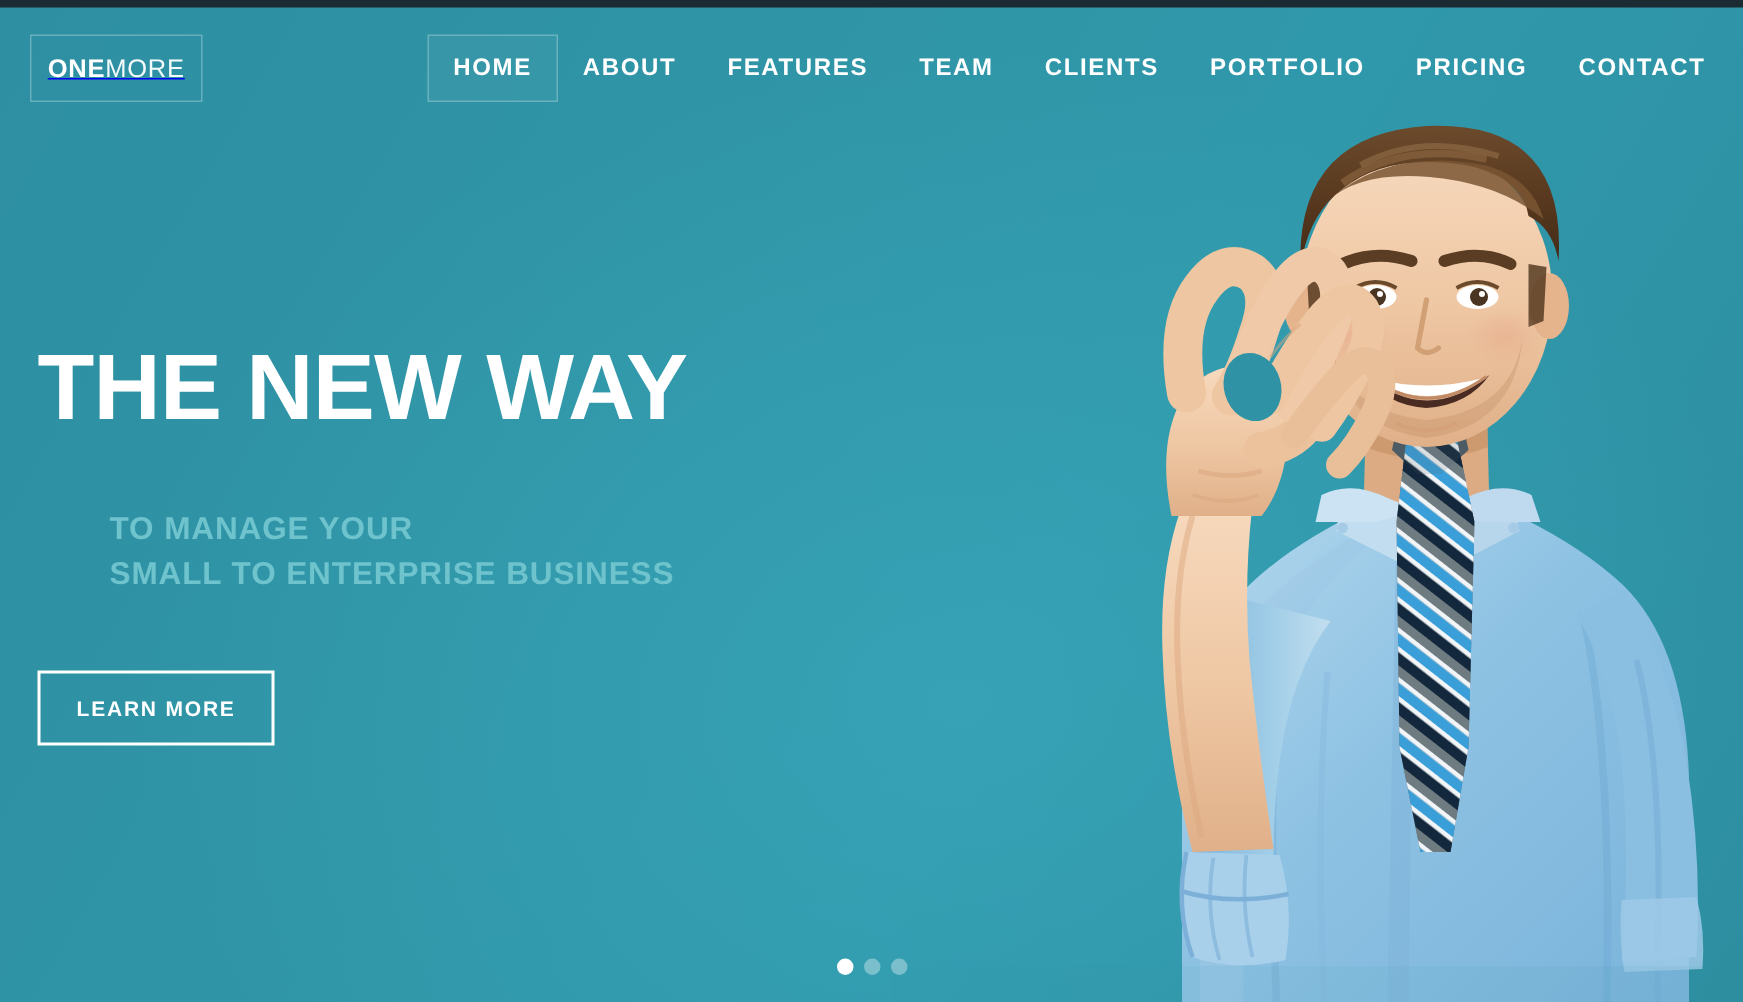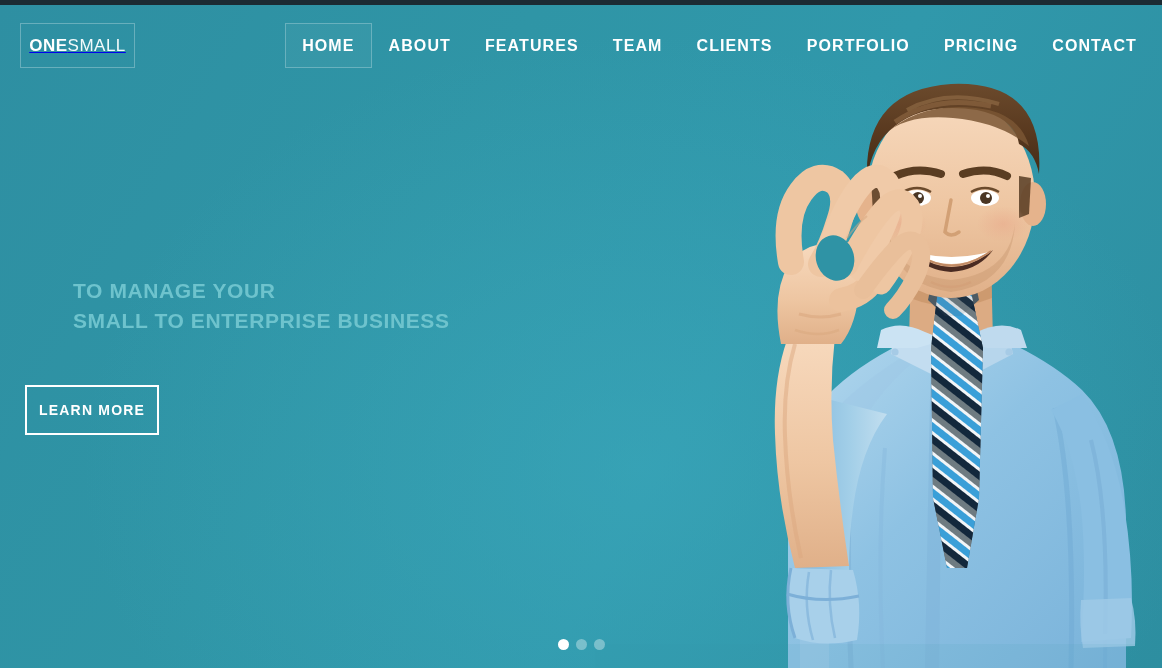--- a/index.html
+++ b/index.html
@@ -93,21 +93,21 @@
     margin-top:48px;
     font-size:21px; font-weight:bold;
     color:#6ec3cd;
     letter-spacing:0.6px;
     line-height:1.45;
     margin-left:48px;
   }
   #cta {
     display:inline-block;
     margin-top:48px;
-    padding:15px 12px;
+    padding:15px 24px;
     border:2px solid #ffffff;
     background:transparent;
     color:#ffffff;
     font-size:14px; font-weight:bold;
     letter-spacing:1.2px;
     cursor:pointer;
     font-family:"Liberation Sans", sans-serif;
   }
 
   
@@ -126,21 +126,21 @@
 </head>
 <body>
 
 <div id="page">
 
   <div id="topbar"></div>
 
   <header id="header">
 
     <a id="logo-box" href="#">
-      <span id="logo-text"><span id="logo-one">ONE</span><span id="logo-page">SMALL</span></span>
+      <span id="logo-text"><span id="logo-one">ONE</span><span id="logo-page">MORE</span></span>
     </a>
 
     <nav id="nav">
       <a class="nav-item active" href="#">HOME</a>
       <a class="nav-item" href="#">ABOUT</a>
       <a class="nav-item" href="#">FEATURES</a>
       <a class="nav-item" href="#">TEAM</a>
       <a class="nav-item" href="#">CLIENTS</a>
       <a class="nav-item" href="#">PORTFOLIO</a>
       <a class="nav-item" href="#">PRICING</a>
@@ -309,20 +309,21 @@
                L486,594 Q492,520 486,460 Q478,398 456,362 Z" fill="#8abfe2"></path>
       <path d="M496,392 Q514,462 510,586" stroke="#76abd3" stroke-width="4" fill="none" opacity="0.5"></path>
 
       <path d="M486,552 Q484,578 488,600 L540,598 Q542,572 536,550 Z" fill="#9ec9e6" opacity="0.85"></path>
 
       <rect x="0" y="596" width="570" height="24" fill="#2f93a5" opacity="0.08"></rect>
     </svg>
   </div>
 
   <section id="hero">
+    <h1 id="headline">THE NEW WAY</h1>
     <div id="subhead">
       <div>TO MANAGE YOUR</div>
       <div>SMALL TO ENTERPRISE BUSINESS</div>
     </div>
     <button id="cta">LEARN MORE</button>
   </section>
 
   <div id="dots">
     <span class="dot active"></span>
     <span class="dot"></span>

